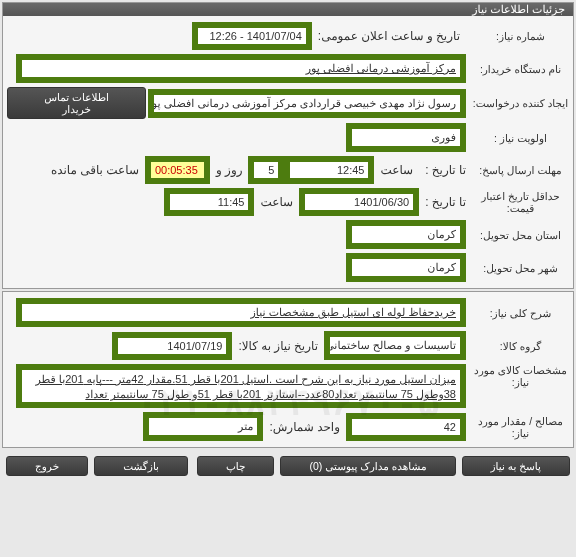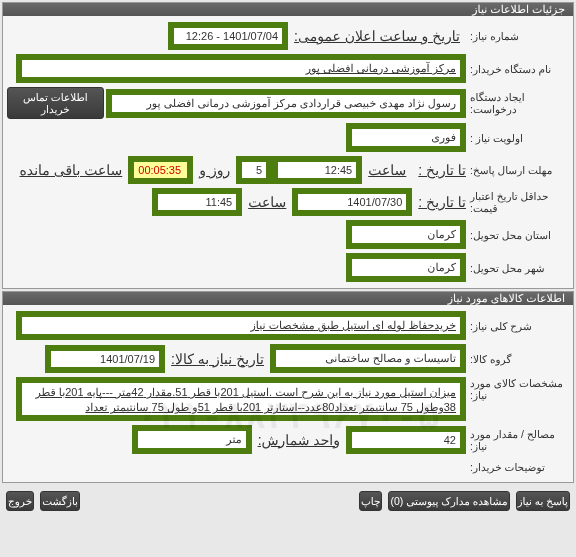--- a/index.html
+++ b/index.html
@@ -25,21 +25,21 @@
   padding: 4px 2px;
 }
 .row {
   display: flex;
   align-items: center;
   padding: 2px 0;
   min-height: 22px;
 }
 .label {
   width: 105px;
-  text-align: left;
+  text-align: center;
   padding-left: 4px;
   color: #333;
   font-size: 10.5px;
   flex-shrink: 0;
 }
 .field {
   background: #fff;
   border: 6px solid #4d7c0f;
   padding: 2px 4px;
   font-size: 11px;
@@ -62,29 +62,28 @@
 textarea.field {
   white-space: normal;
   resize: none;
   font-family: inherit;
   line-height: 1.4;
   height: 44px;
 }
 .inline-label {
   padding: 0 6px;
   color: #333;
-  font-size: 14px;
-  text-decoration: underline;
+  font-size: 12px;
 }
 .btn {
   background: linear-gradient(#555, #3a3a3a);
   color: #fff;
   border: 1px solid #333;
   border-radius: 3px;
-  padding: 3px 1px;
+  padding: 3px 28px;
   font-size: 10.5px;
   font-family: inherit;
   cursor: pointer;
   margin: 0 2px;
 }
 .button-bar {
   display: flex;
   justify-content: flex-start;
   padding: 6px 4px;
   gap: 2px;
@@ -116,21 +115,21 @@
       <span class="inline-label">تاریخ و ساعت اعلان عمومی:</span>
       <span class="field short">1401/07/04 - 12:26</span>
     </div>
 
     <div class="row">
       <span class="label">نام دستگاه خریدار:</span>
       <span class="field full">مرکز آموزشی درمانی افضلی پور</span>
     </div>
 
     <div class="row">
-      <span class="label">ایجاد دستگاه درخواست:</span>
+      <span class="label">ایجاد کننده درخواست:</span>
       <span class="field wide">رسول نژاد مهدی خبیصی قراردادی مرکز آموزشی درمانی افضلی پور</span>
       <button class="btn">اطلاعات تماس خریدار</button>
     </div>
 
     <div class="row">
       <span class="label">اولویت نیاز :</span>
       <span class="field short">فوری</span>
     </div>
 
     <div class="row">
@@ -140,69 +139,65 @@
       <span class="field mid">12:45</span>
       <span class="field tiny">5</span>
       <span class="inline-label">روز و</span>
       <span class="field timer">00:05:35</span>
       <span class="inline-label">ساعت باقی مانده</span>
     </div>
 
     <div class="row">
       <span class="label">حداقل تاریخ اعتبار قیمت:</span>
       <span class="inline-label" style="padding-right:0">تا تاریخ :</span>
-      <span class="field short">1401/07/30</span>
+      <span class="field short">1401/06/30</span>
       <span class="inline-label">ساعت</span>
       <span class="field mid">11:45</span>
     </div>
 
     <div class="row">
       <span class="label">استان محل تحویل:</span>
       <span class="field short">کرمان</span>
     </div>
 
     <div class="row">
       <span class="label">شهر محل تحویل:</span>
       <span class="field short">کرمان</span>
     </div>
 
   </div>
 </div>
 
 <div class="panel">
-  <div class="panel-header">اطلاعات کالاهای مورد نیاز</div>
   <div class="panel-body" style="position:relative">
 
     <div class="row">
       <span class="label">شرح کلی نیاز:</span>
       <span class="field full">خریدحفاظ لوله ای استیل طبق مشخصات نیاز</span>
     </div>
 
     <div class="row">
       <span class="label">گروه کالا:</span>
-      <span class="field" style="width:196px">تاسیسات و مصالح ساختمانی</span>
+      <span class="field" style="width:142px">تاسیسات و مصالح ساختمانی</span>
       <span class="inline-label">تاریخ نیاز به کالا:</span>
       <span class="field short">1401/07/19</span>
     </div>
 
     <div class="row" style="align-items:flex-start">
       <span class="label">مشخصات کالای مورد نیاز:</span>
       <textarea class="field full" readonly="" style="">میزان استیل مورد نیاز به این شرح است .استیل 201با قطر 51.مقدار 42متر ---پایه 201با قطر 38وطول 75 سانتیمتر تعداد80عدد--استارتر 201با قطر 51و طول 75 سانتیمتر تعداد 18عدد.شماره تماس 09139387040</textarea>
     </div>
 
     <div class="row">
       <span class="label">مصالح / مقدار مورد نیاز:</span>
       <span class="field short">42</span>
       <span class="inline-label">واحد شمارش:</span>
       <span class="field short">متر</span>
     </div>
 
-    <div class="row">
-      <span class="label">توضیحات خریدار:</span>
-    </div>
 
     <div class="watermark" style="top:90px">۰۲۱-۸۸۳۴۹۶۷۰-۵</div>
   </div>
 </div>
 
 <div class="button-bar">
   <button class="btn">پاسخ به نیاز</button>
   <button class="btn">مشاهده مدارک پیوستی (0)</button>
   <button class="btn">چاپ</button>
   <span class="spacer"></span>

